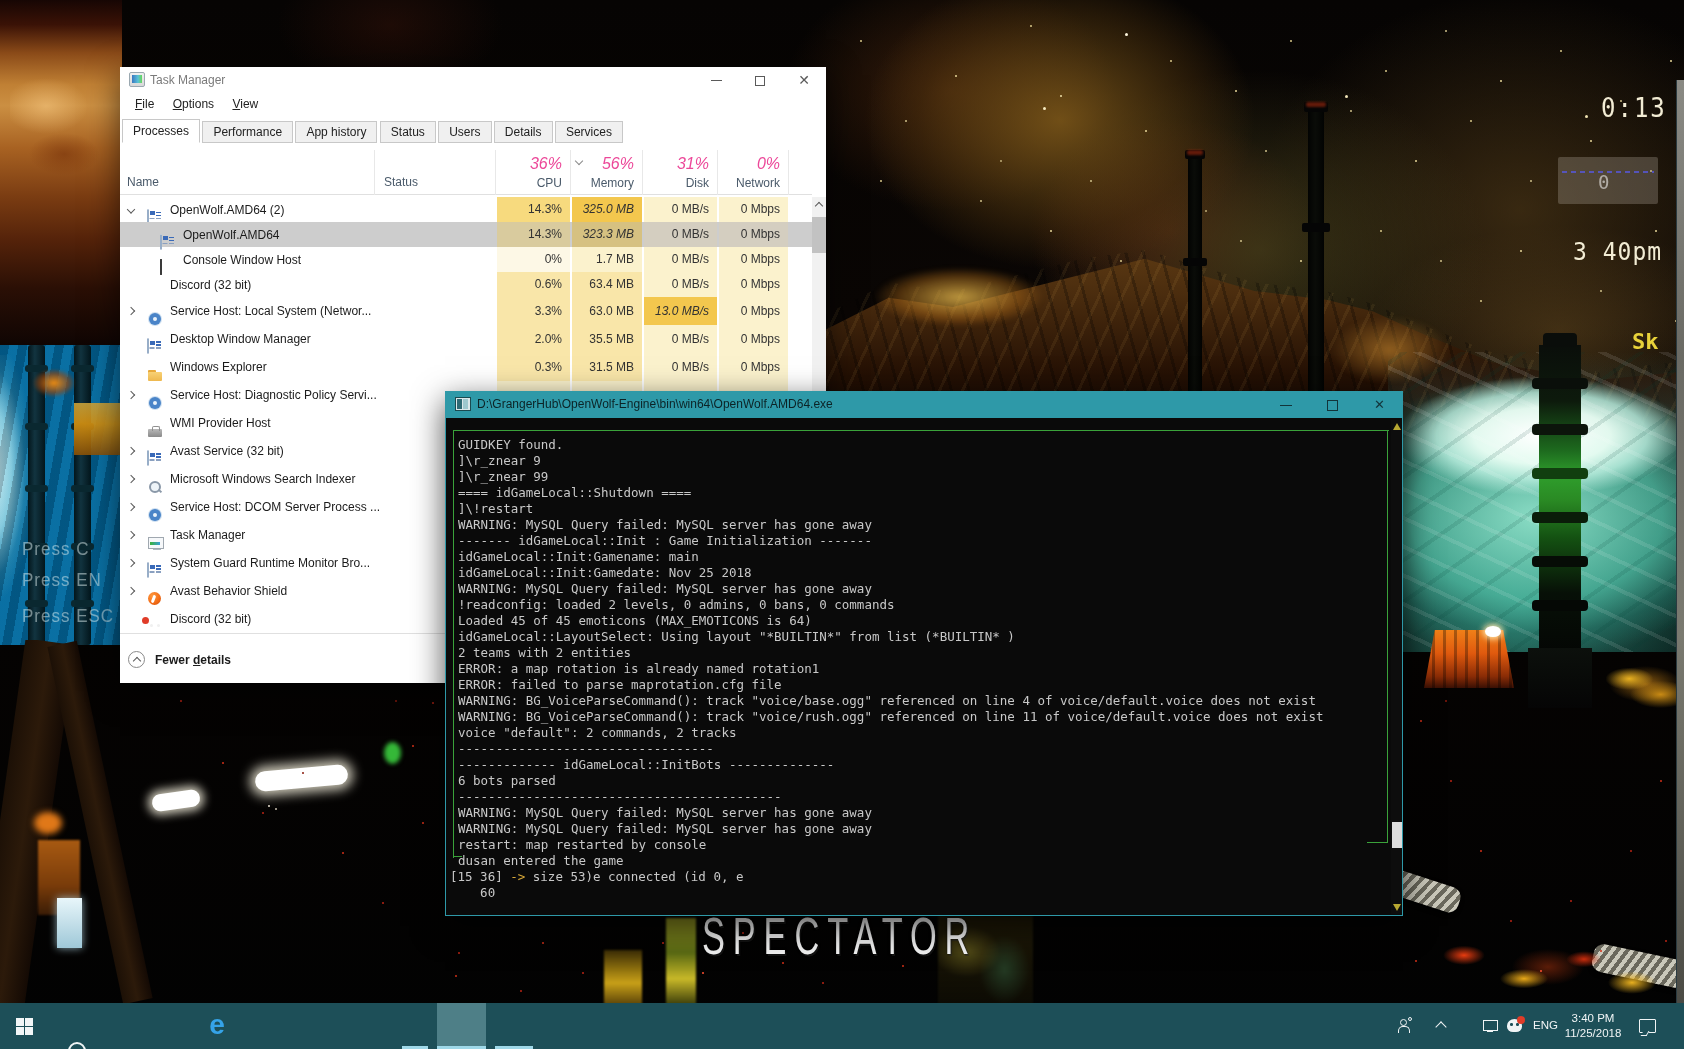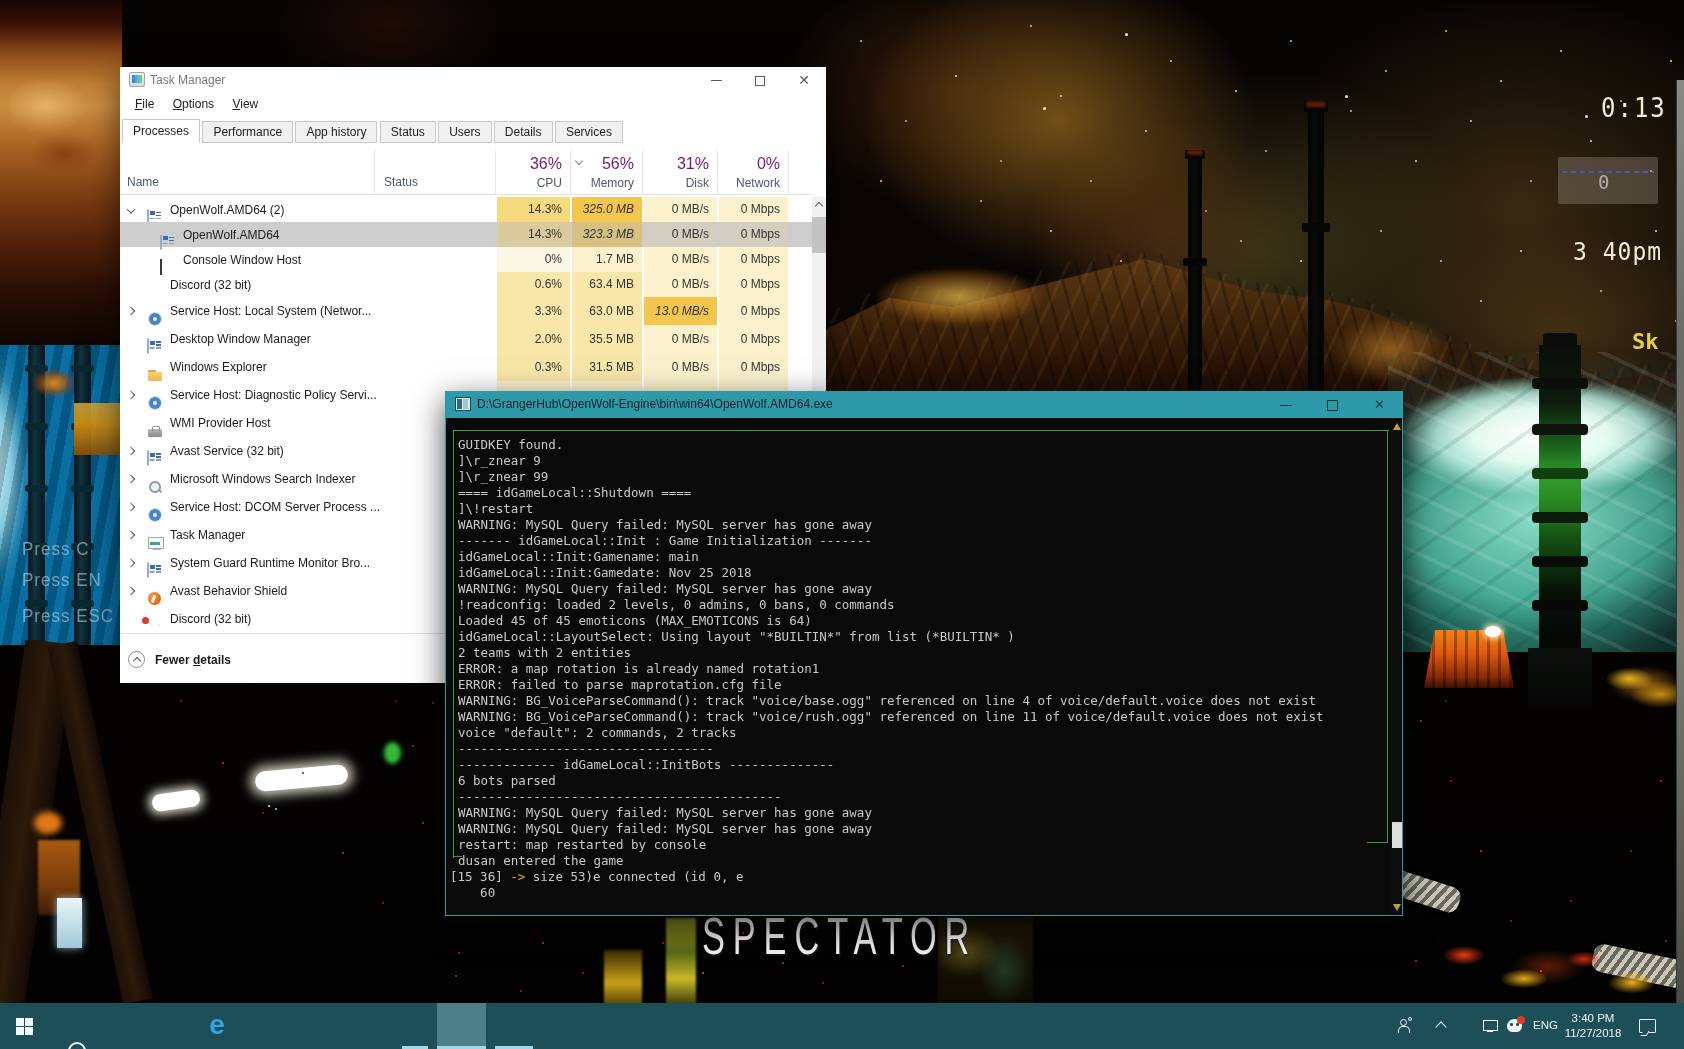--- a/index.html
+++ b/index.html
@@ -124,21 +124,21 @@
 .glyph-x { font-size:14px; color:#5a5a5a; }
 .tm-menubar { position:absolute; left:0; top:26px; right:0; height:24px; padding-left:15px; }
 .menu-item { display:inline-block; margin-right:15px; padding-top:4px; font-size:12px; color:#222; }
 .menu-item::first-letter { text-decoration:underline; }
 .tm-tabs { position:absolute; left:2px; top:52px; height:24px; }
 .tab { display:inline-block; height:22px; line-height:21px; padding:0 10px; border:1px solid #c8c8c8; background:#f0f0f0; color:#222; margin-right:-1px; vertical-align:bottom; }
 .tab.active { background:#fff; height:24px; line-height:23px; border-bottom-color:#fff; position:relative; z-index:2; }
 .tm-header { position:absolute; left:0; top:83px; width:692px; height:45px; border-bottom:1px solid #e0e0e0; }
 .hcol { position:absolute; top:0; height:45px; border-left:1px solid #e8e8e8; }
 .hc-status{ left:254px; width:121px; } .hc-cpu{ left:375px; width:75px; } .hc-mem{ left:450px; width:72px; } .hc-dsk{ left:522px; width:75px; } .hc-net{ left:597px; width:71px; } .hc-end{ left:668px; width:0; }
-.pct { position:absolute; right:8px; top:5px; font-size:16px; color:#701a75; }
+.pct { position:absolute; right:8px; top:5px; font-size:16px; color:#ec4899;font-style:italic; }
 .hlabel { position:absolute; right:8px; bottom:5px; font-size:12px; color:#4a5a6a; }
 .hname { position:absolute; left:7px; bottom:5px; font-size:12px; color:#4a5a6a; }
 .hstatus { position:absolute; left:264px; bottom:5px; font-size:12px; color:#4a5a6a; }
 .sortchev { position:absolute; left:456px; top:8px; width:6px; height:6px; border:solid #8a8a8a; border-width:0 1.5px 1.5px 0; transform:rotate(45deg); }
 .tm-rows { position:absolute; left:0; top:130px; width:692px; }
 .row { position:relative; width:100%; }
 .r25 { height:25px; } .r28 { height:28px; }
 .row.sel { background:#cdcdcd; }
 .chev { position:absolute; left:8px; top:50%; width:6px; height:6px; border:solid #5a5a5a; border-width:0 1.5px 1.5px 0; }
 .chev.down { transform:translateY(-60%) rotate(45deg); }
@@ -538,16 +538,16 @@
     </div>
   <div class="chevup" style="left:1437px;"></div>
 
   <div class="tray-ico netico" style="left:1483px;"></div>
   <div class="tray-ico" style="left:1507px;">
       <div class="distray"></div>
     </div>
   <div class="eng" style="left:1533px;">ENG</div>
   <div class="clock" style="left:1556px;">
     <div>3:40 PM</div>
-    <div>11/27/2018</div>
+    <div>11/25/2018</div>
   </div>
   <div class="action" style="left:1638px;"></div>
 </div>
 
 </body></html>

